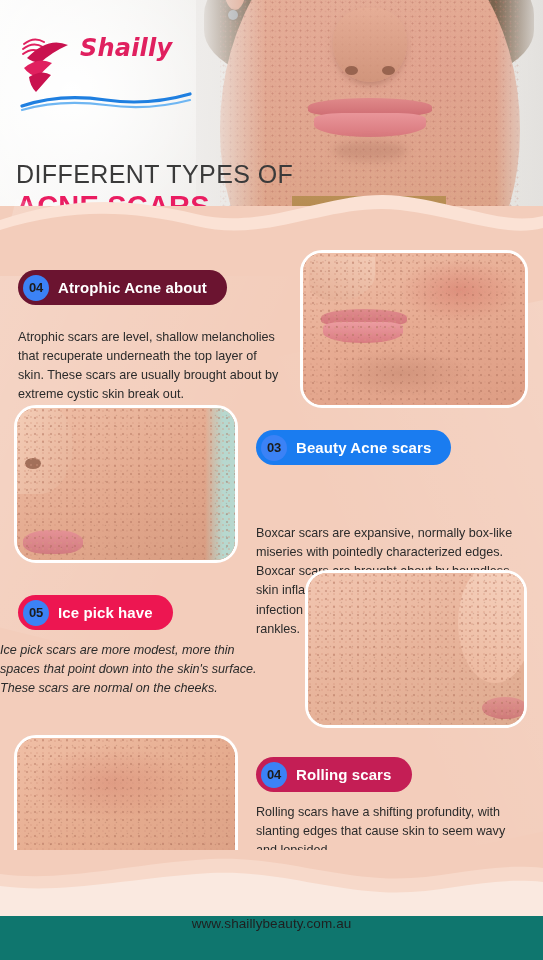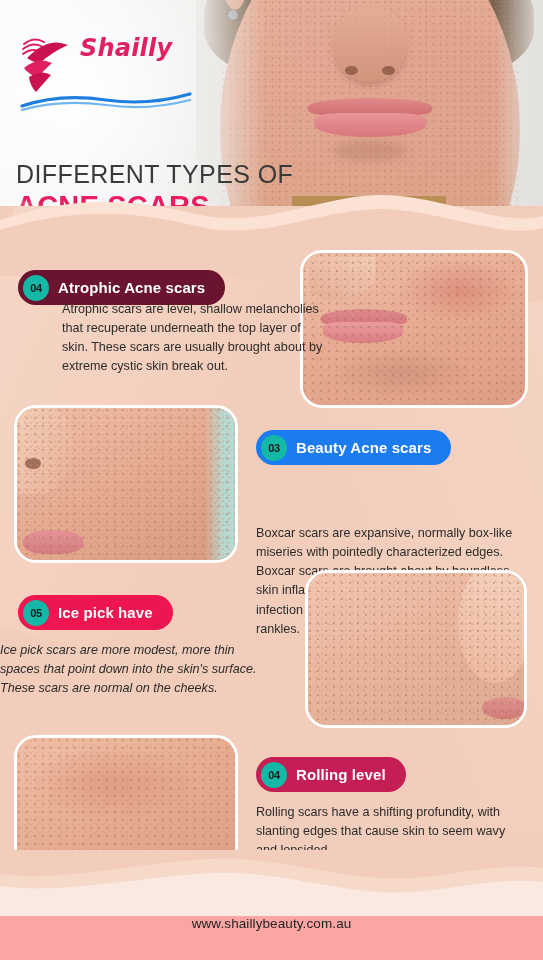--- a/index.html
+++ b/index.html
@@ -148,22 +148,22 @@
   }
 
   
   .pill {
     position:absolute; display:flex; align-items:center;
     height:35px; border-radius:18px; padding:0 20px 0 5px;
     white-space:nowrap;
   }
   .pill-num {
     width:26px; height:26px; flex:0 0 26px; border-radius:50%;
-    background:#14b8a6; display:flex; align-items:center; justify-content:center;
-    font-size:11px; font-weight:bold; color:#1c1c1c;
+    background:#3b82f6; display:flex; align-items:center; justify-content:center;
+    font-size:13px; font-weight:bold; color:#1c1c1c;
     font-family:"Liberation Sans", sans-serif; letter-spacing:-.3px;
   }
   .pill-label {
     margin-left:9px; color:#fff; font-weight:bold; font-size:15px;
     font-family:"Liberation Sans", sans-serif; letter-spacing:.1px;
   }
   .para {
     position:absolute;
     font-family:"Liberation Sans", sans-serif;
     font-size:12.6px; line-height:1.52; color:#2b2b2b;
@@ -255,21 +255,21 @@
   }
   .f4-lip {
     position:absolute; right:-2px; bottom:-6px; width:58px; height:32px;
     border-radius:50% 50% 44% 44%;
     background:linear-gradient(180deg,#e8a79c,#d38a82);
   }
 
   
   .footer {
     position:absolute; bottom:0; left:0; width:543px; height:110px;
-    background:#fca5a5; overflow:hidden;
+    background:#0f766e; overflow:hidden;
   }
   .wave-bot { position:absolute; top:0; left:0; width:543px; height:66px; }
   .footer-url {
     position:absolute; width:543px; top:66px; text-align:center;
     font-family:"Liberation Sans", sans-serif;
     font-size:13.5px; color:#1f1f1f; letter-spacing:.1px;
   }
 </style>
 </head>
 <body>
@@ -334,23 +334,23 @@
       <div class="f1-red"></div>
       <div class="f1-lipU"></div>
       <div class="f1-lipL"></div>
       <div class="f1-chin"></div>
       <div class="skin-tex"></div>
     </div>
   </div>
 
   <div class="pill" style="left:18px; top:270px; background:#6b1430;">
     <span class="pill-num">04</span>
-    <span class="pill-label">Atrophic Acne scars</span>
-  </div>
-  <div class="para" style="left:18px; top:300px; width:262px;margin-left:44px;">Atrophic scars are level, shallow melancholies that recuperate underneath the top layer of skin. These scars are usually brought about by extreme cystic skin break out.</div>
+    <span class="pill-label">Atrophic Acne about</span>
+  </div>
+  <div class="para" style="left:18px; top:328px; width:262px;">Atrophic scars are level, shallow melancholies that recuperate underneath the top layer of skin. These scars are usually brought about by extreme cystic skin break out.</div>
 
   <div class="frame" style="left:14px; top:405px; width:224px; height:158px;">
     <div class="skin f2-skin">
       <div class="f2-bg"></div>
       <div class="f2-nose"></div>
       <div class="f2-nos"></div>
       <div class="f2-lip"></div>
       <div class="skin-tex"></div>
     </div>
   </div>
@@ -378,21 +378,21 @@
   <div class="frame" style="left:14px; top:735px; width:224px; height:155px;">
     <div class="skin f4-skin">
       <div class="f4-red"></div>
       <div class="f4-lip"></div>
       <div class="skin-tex"></div>
     </div>
   </div>
 
   <div class="pill" style="left:256px; top:757px; background:#c41e55;">
     <span class="pill-num">04</span>
-    <span class="pill-label">Rolling level</span>
+    <span class="pill-label">Rolling scars</span>
   </div>
   <div class="para" style="left:256px; top:803px; width:272px;">Rolling scars have a shifting profundity, with slanting edges that cause skin to seem wavy and lopsided.</div>
 
   <div class="footer">
     <svg class="wave-bot" viewBox="0 0 543 66" preserveAspectRatio="none">
       <path d="M0,0 L543,0 L543,20 C480,14 440,34 380,30 C310,25 270,6 196,12 C120,18 60,34 0,26 Z" fill="#f3cdbb"></path>
       <path d="M0,24 C60,32 120,16 196,10 C270,4 310,23 380,28 C440,32 480,12 543,18 L543,34 C480,30 440,48 380,44 C310,39 270,20 196,26 C120,32 60,46 0,38 Z" fill="#f7d9ca"></path>
       <path d="M0,36 C60,44 120,30 196,24 C270,18 310,37 380,42 C440,46 480,26 543,32 L543,66 L0,66 Z" fill="#fae9e0"></path>
     </svg>
     <div class="footer-url">www.shaillybeauty.com.au</div>

